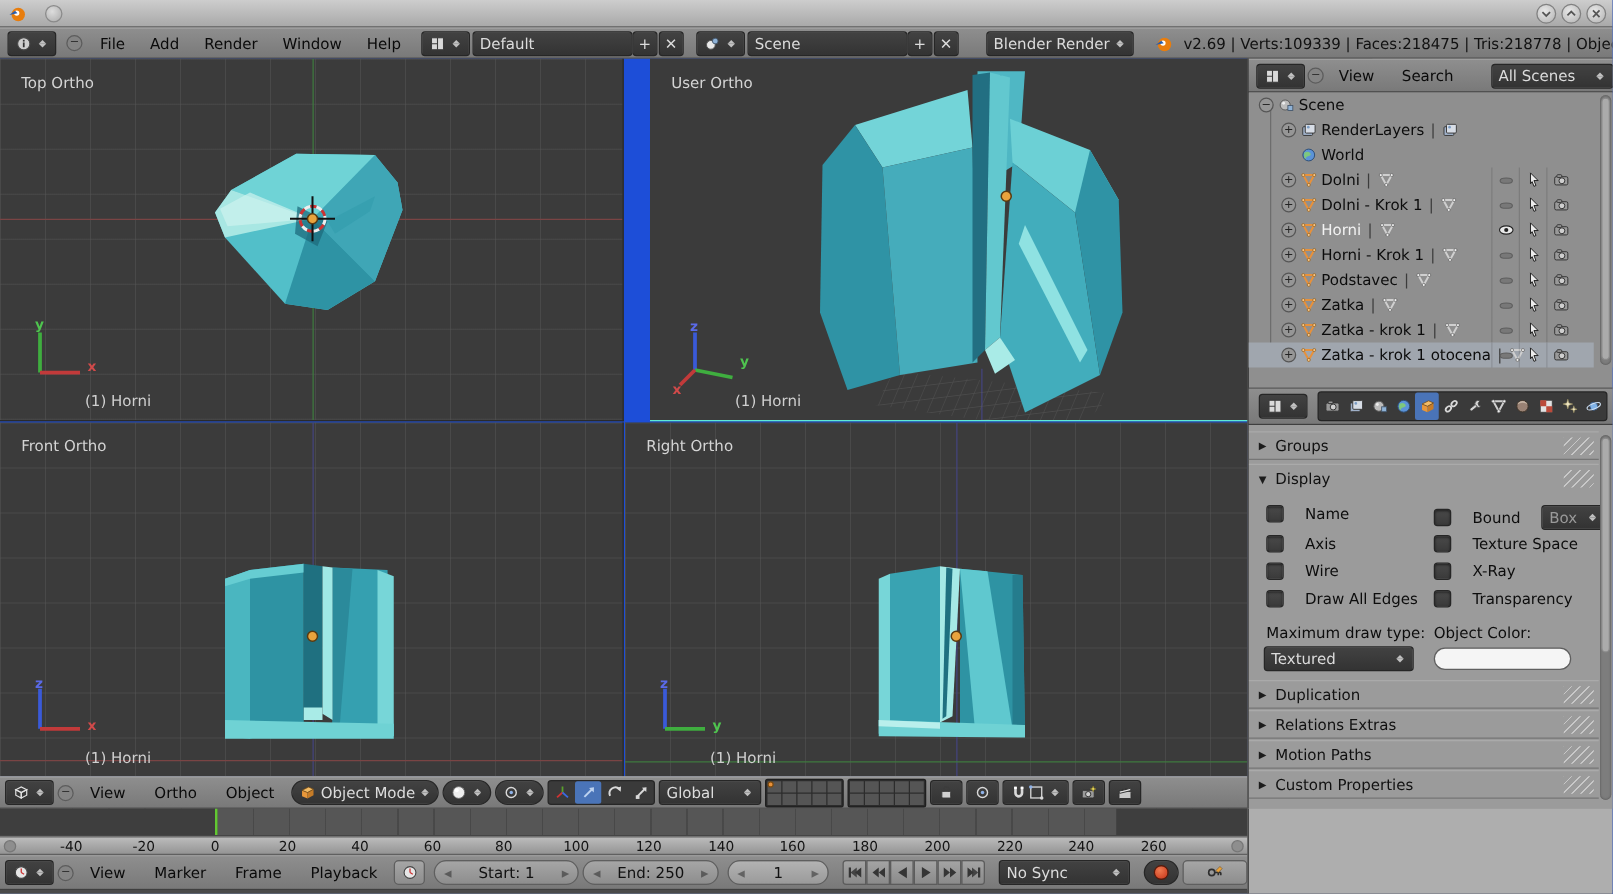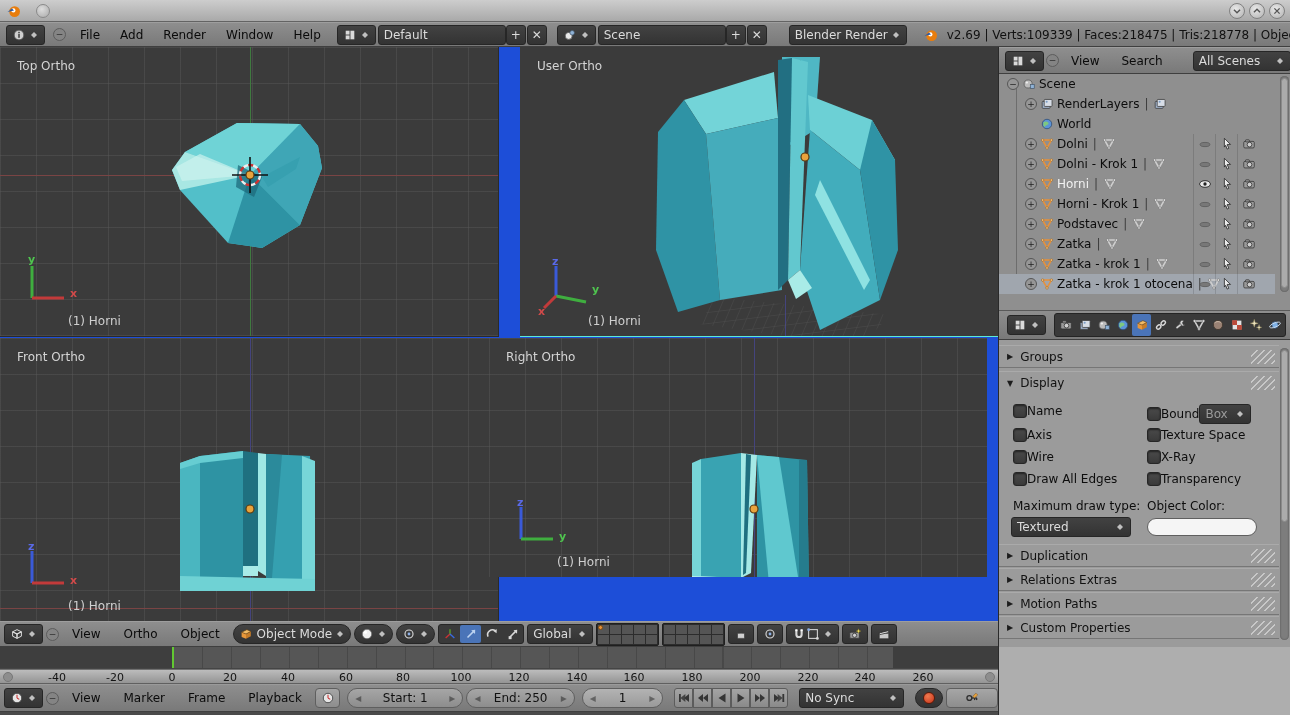--- a/index.html
+++ b/index.html
@@ -32,21 +32,21 @@
   .hdr.info{left:0;top:22px;width:1290px;height:25px;padding-left:6px}
   .stats{color:#111;white-space:nowrap;overflow:hidden;flex:1}
 
   
   .vpwrap{left:0;top:47px;width:998px;height:574px;background:#1d4ed8}
   .quad{position:absolute;background-color:#3b3b3b;background-image:linear-gradient(rgba(90,90,90,.45) 1px,transparent 1px),linear-gradient(90deg,rgba(90,90,90,.45) 1px,transparent 1px);background-size:36px 36px;overflow:hidden}
   .quad.nogrid{background-image:none}
   .q-tl{left:0;top:0;width:499px;height:290px;border-right:1px solid #2a2a2a;border-bottom:1px solid #2a2a2a}
   .q-tr{left:520px;top:0;width:578px;height:290px;border-bottom:1px solid #5eead4}
   .q-bl{left:0;top:291px;width:499px;height:283px;border-right:1px solid #2a2a2a}
-  .q-br{left:489px;top:291px;width:498px;height:239px}
+  .q-br{left:500px;top:291px;width:498px;height:283px}
   .vptitle{position:absolute;left:17px;top:12px;color:#d4d4d4;font-size:12px}
   .vplabel{position:absolute;left:68px;bottom:8px;color:#cfcfcf;font-size:12px}
   .axv{position:absolute;top:0;bottom:0;width:1px}
   .axh{position:absolute;left:0;right:0;height:1px}
   .gz{position:absolute;left:14px;bottom:26px;width:60px;height:52px}
   .gzlbl{position:absolute;font-size:11px;font-weight:bold}
 
   
   .v3h{left:0;top:621px;width:998px;height:26px;padding-left:4px;gap:3px}
   .manip{display:inline-flex;background:#3a3a3a;border:1px solid #262626;border-radius:3px;height:20px;align-items:center}
@@ -87,21 +87,21 @@
   .phdr{position:absolute;left:0;top:263px;width:292px;height:30px;background:linear-gradient(#8e8e8e,#797979);border-top:1px solid #5a5a5a;border-bottom:1px solid #3f3f3f;display:flex;align-items:center;padding-left:8px}
   .tabstrip{display:flex;background:#3a3a3a;border:1px solid #242424;border-radius:3px;margin-left:8px;padding:1px;height:24px;align-items:center}
   .tabcell{width:19px;height:22px;display:flex;align-items:center;justify-content:center;border-radius:2px}
   .tabcell.on{background:#4a74b8}
 
   .pbody{position:absolute;left:0;top:293px;width:292px;height:307px;background:#9b9b9b;overflow:hidden}
   .phead{position:absolute;left:0;width:280px;height:23px;display:flex;align-items:center;padding-left:8px;border-top:1px solid #aaa;border-bottom:1px solid #767676;color:#111}
   .phead::after{content:"";position:absolute;right:4px;top:4px;width:24px;height:14px;background:repeating-linear-gradient(135deg,transparent 0 4px,rgba(255,255,255,.45) 4px 5px)}
   .parrow{font-size:8px;margin-right:7px;color:#1c1c1c}
   .cb{width:14px;height:14px;border-radius:3px;background:linear-gradient(#4a4a4a,#3a3a3a);border:1px solid #262626;box-shadow:inset 0 1px 2px rgba(0,0,0,.55);flex:none}
-  .pcrow{position:absolute;display:flex;align-items:center;gap:0}
+  .pcrow{position:absolute;display:flex;align-items:center;gap:17px}
   .plbl{color:#0d0d0d}
   .swatch{position:absolute;width:110px;height:18px;border-radius:9px;background:#f5f5f5;border:1px solid #5f5f5f}
   .bre{left:998px;top:647px;width:292px;height:68px;background:#aeaeae;border-left:1px solid #2a2a2a}
 </style>
 </head>
 <body>
 
 <svg width="0" height="0" style="position:absolute">
   <defs>
     <symbol id="i-mesh" viewBox="0 0 16 16">
@@ -531,21 +531,21 @@
         <svg class="ic14">
           <use href="#i-rot"></use>
         </svg>
       </span>
     <span class="mcell">
         <svg class="ic14">
           <use href="#i-scale"></use>
         </svg>
       </span>
   </span>
-  <span class="dk" style="width:66px">
+  <span class="dk" style="width:82px">
       <span>Global</span>
       <span class="ud" style="margin-left:auto"></span>
     </span>
   <span class="layers">
     <span class="ldot"></span>
     <span class="lcell"></span>
       <span class="lcell"></span>
       <span class="lcell"></span>
       <span class="lcell"></span>
       <span class="lcell"></span>

